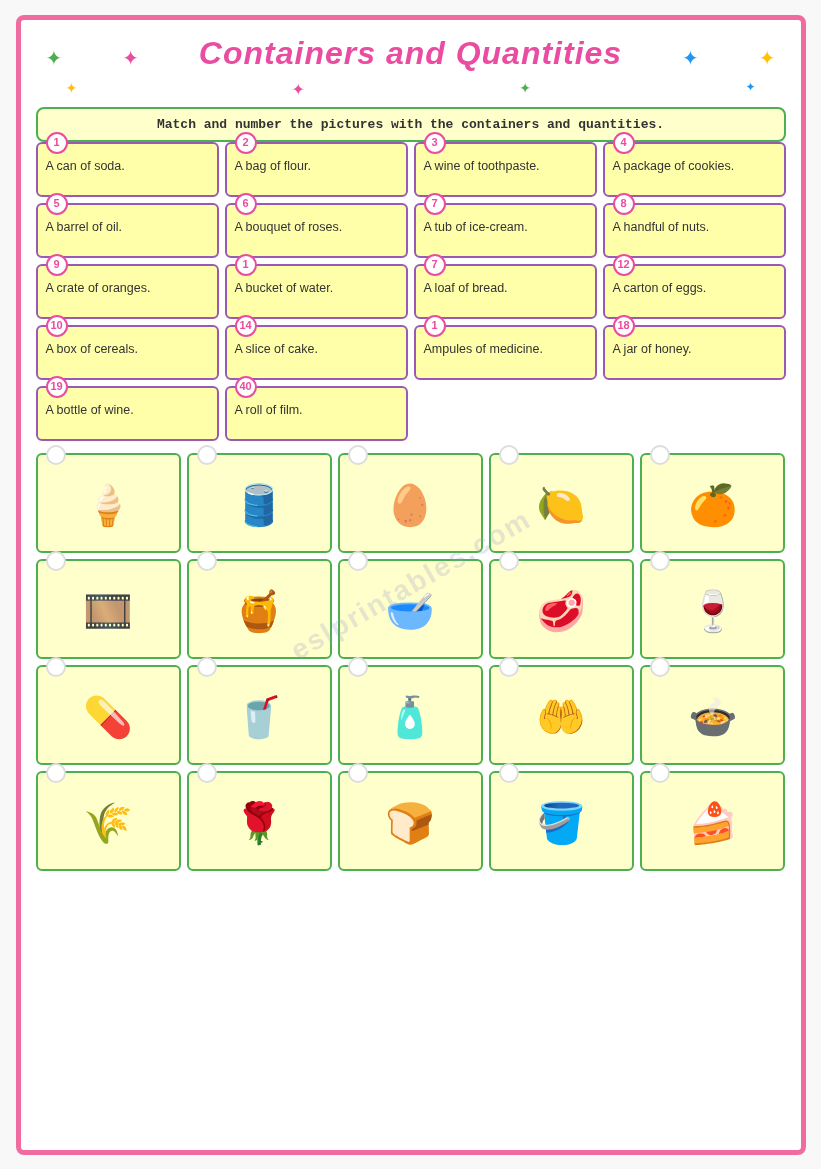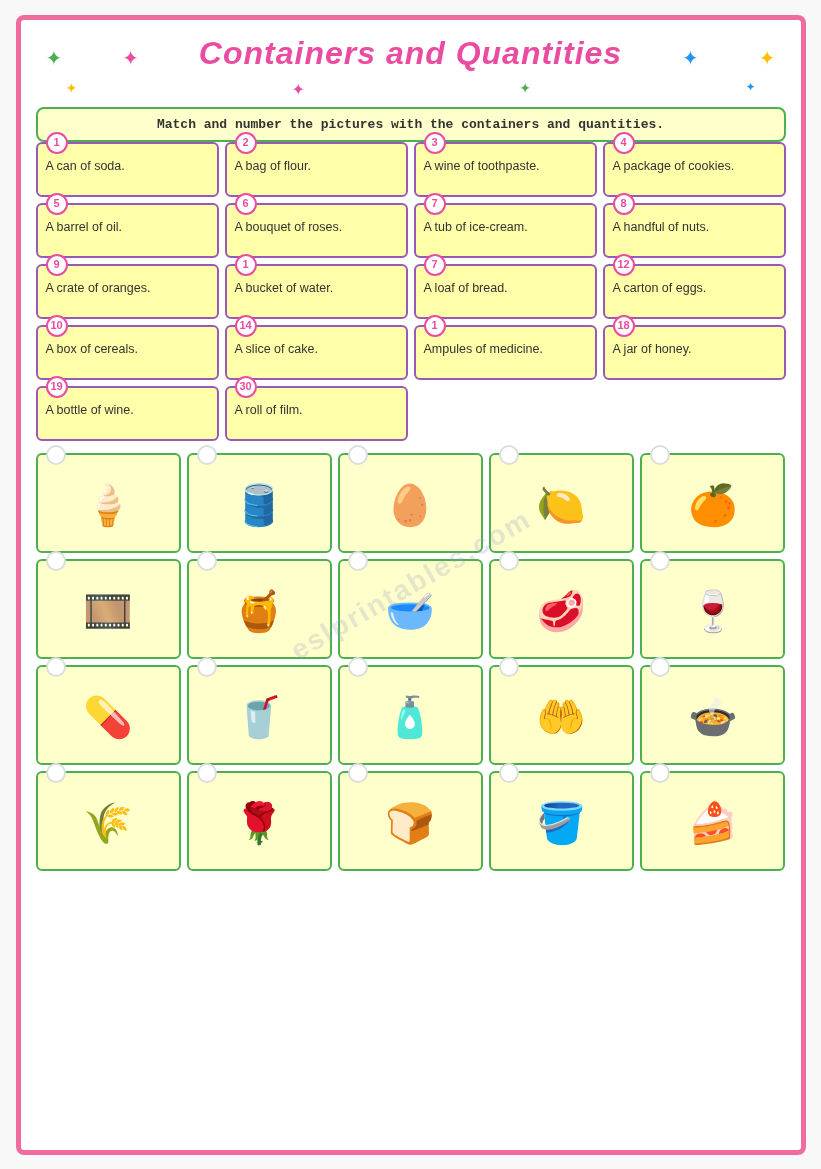--- a/index.html
+++ b/index.html
@@ -226,21 +226,21 @@
     </div>
       <div class="label-item">
       <span class="num">18</span>
       <span class="text">A jar of honey.</span>
     </div>
       <div class="label-item">
       <span class="num">19</span>
       <span class="text">A bottle of wine.</span>
     </div>
       <div class="label-item">
-      <span class="num">30</span>
+      <span class="num">40</span>
       <span class="text">A roll of film.</span>
     </div>
     </div>
 
   <div style="margin-top:10px;">
     <div class="pictures-section" id="pictures-grid">
     <div class="pic-cell">
       <span class="circle"></span>
       <div class="img-area">🍦</div>
     </div>

